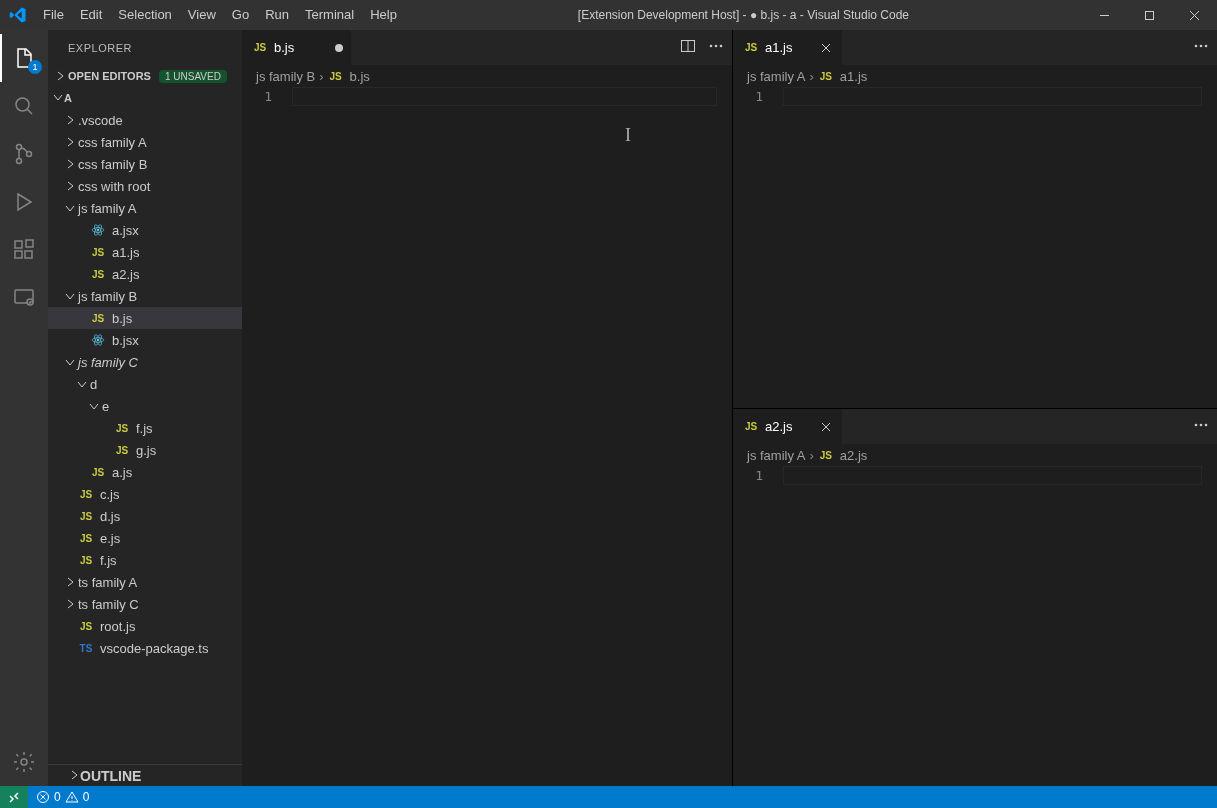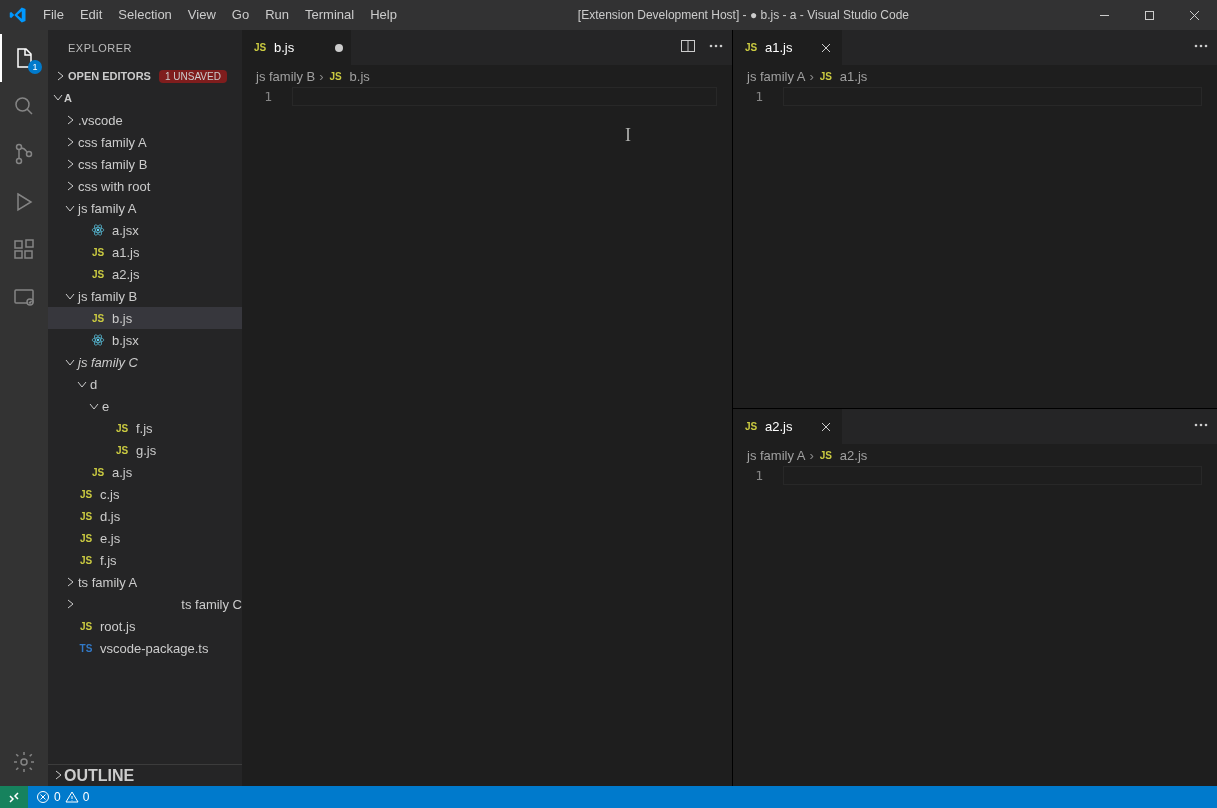--- a/index.html
+++ b/index.html
@@ -38,31 +38,31 @@
   position:absolute; bottom:8px; right:6px; background:#007acc; color:#fff;
   font-size:9px; min-width:14px; height:14px; border-radius:10px; display:flex;
   align-items:center; justify-content:center; padding:0 3px;
 }
 .act-bottom { margin-top:auto; }
 
 .sidebar { width:194px; background:#252526; display:flex; flex-direction:column;}
 .side-title { height:35px; display:flex; align-items:center; padding:0 14px 0 20px; font-size:11px; text-transform:uppercase; color:#bbb; letter-spacing:0.5px;}
 .section-hdr { height:22px; display:flex; align-items:center; padding-left:4px; font-size:11px; font-weight:bold; color:#ccc;}
 .section-hdr .chev { width:16px; display:flex; justify-content:center;}
-.section-hdr .badge-inline { margin-left:8px; background:#7f1d1d; color:#ccc; font-size:10px; padding:1px 6px; border-radius:4px; font-weight:normal;}
+.section-hdr .badge-inline { margin-left:8px; background:#14532d; color:#ccc; font-size:10px; padding:1px 6px; border-radius:4px; font-weight:normal;}
 .tree { flex:1; overflow:auto; font-size:13px; color:#ccc;}
 .tree-row { height:22px; display:flex; align-items:center; cursor:default;}
 .tree-row.selected { background:#37373d; }
 .tw { width:16px; height:16px; display:flex; align-items:center; justify-content:center; margin-right:0px;}
 .ico { width:16px; height:16px; margin-right:6px; display:flex; align-items:center; justify-content:center; font-size:10px; font-weight:bold;}
 .ico.js { color:#cbcb41;}
 .ico.ts { color:#3178c6;}
 .ico.react { color:#61dafb;}
 .lbl { white-space:nowrap;}
-.outline-sec { height:22px; border-top:1px solid #3c3c3c; display:flex; align-items:center; font-size:16px; font-weight:bold; padding-left:4px;}
+.outline-sec { height:22px; border-top:1px solid #3c3c3c; display:flex; align-items:center; font-size:14px; font-weight:bold; padding-left:20px;}
 
 .editors { flex:1; display:flex; background:#1e1e1e;}
 .group { display:flex; flex-direction:column; border-left:1px solid #000;}
 .group.left { flex: 0 0 490px; border-left:none;}
 .group.right { flex:1; display:flex; flex-direction:column;}
 .rTop { flex: 0 0 379px; display:flex; flex-direction:column; border-bottom:1px solid #000;}
 .rBot { flex:1; display:flex; flex-direction:column;}
 .tabbar { height:35px; background:#252526; display:flex; align-items:stretch;}
 .tab { display:flex; align-items:center; padding:0 8px 0 10px; background:#2d2d2d; border-right:1px solid #252526; color:#969696; min-width:110px; position:relative;}
 .tab.active { background:#1e1e1e; color:#fff;}
@@ -344,21 +344,21 @@
           <span class="lbl">f.js</span>
         </div>
         <div class="tree-row" style="padding-left: 14px;">
           <span class="tw">
             <svg width="12" height="12">
               <path d="M4 2l5 4-5 4" stroke="#ccc" fill="none"></path>
             </svg>
           </span>
           <span class="lbl">ts family A</span>
         </div>
-        <div class="tree-row" style="padding-left: 14px; justify-content: space-between;">
+        <div class="tree-row" style="padding-left: 14px;">
           <span class="tw">
             <svg width="12" height="12">
               <path d="M4 2l5 4-5 4" stroke="#ccc" fill="none"></path>
             </svg>
           </span>
           <span class="lbl">ts family C</span>
         </div>
         <div class="tree-row" style="padding-left: 14px;">
           <span class="tw"></span>
           <span class="ico js">JS</span>

